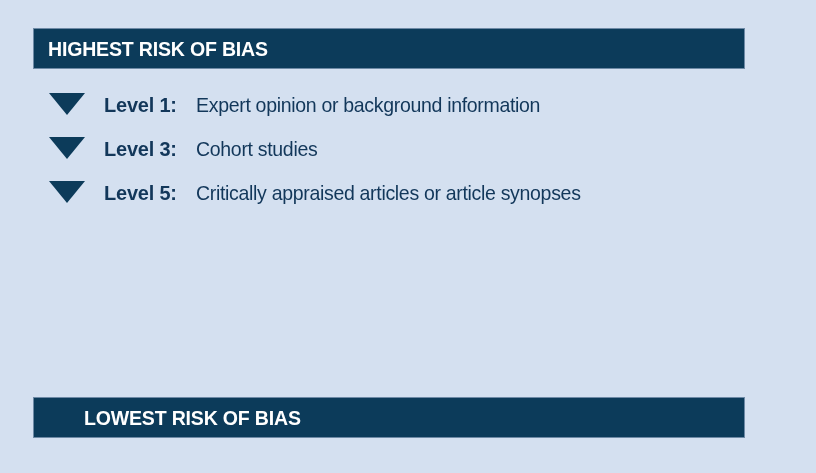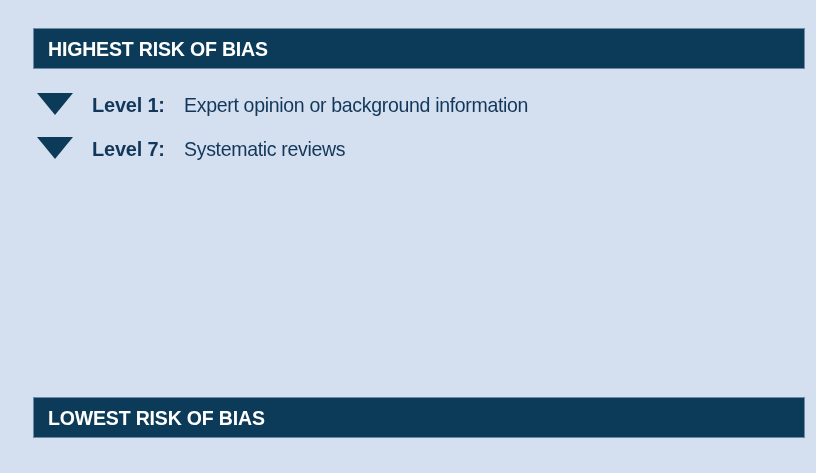--- a/index.html
+++ b/index.html
@@ -18,49 +18,49 @@
   #evidence-pyramid {
     position: absolute;
     inset: 0;
     background: #d4e0f0;
   }
 
   
   .banner {
     position: absolute;
     left: 33px;
-    width: 772px;
+    width: 712px;
     height: 41px;
     background: #0c3b5a;
     border: 1px solid #6e8aa6;
     box-sizing: border-box;
     display: flex;
     align-items: center;
     overflow: hidden;
   }
   .banner-top { top: 28px; }
-  .banner-bottom { top: 397px; }
+  .banner-bottom { top: 397px; padding-left: 36px; }
 
   .banner-label {
     color: #ffffff;
     font-family: "Liberation Sans", sans-serif;
     font-size: 21px;
     font-weight: bold;
     letter-spacing: -0.2px;
     transform: scaleX(0.93);
     transform-origin: left center;
     margin-left: 14px;
     white-space: nowrap;
     line-height: 1;
   }
 
   
   .levels {
     position: absolute;
-    left: 4px;
+    left: 16px;
     top: 82px;
     width: 792px;
   }
   .level-row {
     position: relative;
     height: 44px;
     display: flex;
     align-items: center;
   }
 
@@ -118,33 +118,42 @@
       <span class="tri-icon">
         <svg width="36" height="22" viewBox="0 0 36 22">
             <polygon points="0,0 36,0 18,22" fill="#0c3b5a"></polygon>
           </svg>
       </span>
       <span class="level-name">Level 1:</span>
       <span class="level-desc">Expert opinion or background information</span>
     </div>
 
 
-
-
+    <div class="level-row">
+      <span class="tri-icon">
+        <svg width="36" height="22" viewBox="0 0 36 22">
+            <polygon points="0,0 36,0 18,22" fill="#0c3b5a"></polygon>
+          </svg>
+      </span>
+      <span class="level-name">Level 3:</span>
+      <span class="level-desc">Cohort studies</span>
+    </div>
 
 
     <div class="level-row">
       <span class="tri-icon">
         <svg width="36" height="22" viewBox="0 0 36 22">
             <polygon points="0,0 36,0 18,22" fill="#0c3b5a"></polygon>
           </svg>
       </span>
-      <span class="level-name">Level 7:</span>
-      <span class="level-desc">Systematic reviews</span>
+      <span class="level-name">Level 5:</span>
+      <span class="level-desc">Critically appraised articles or article synopses</span>
     </div>
+
+
 
   </div>
 
   <div class="banner banner-bottom">
     <span class="banner-label">LOWEST RISK OF BIAS</span>
   </div>
 
 </div>
 
 </body></html>

